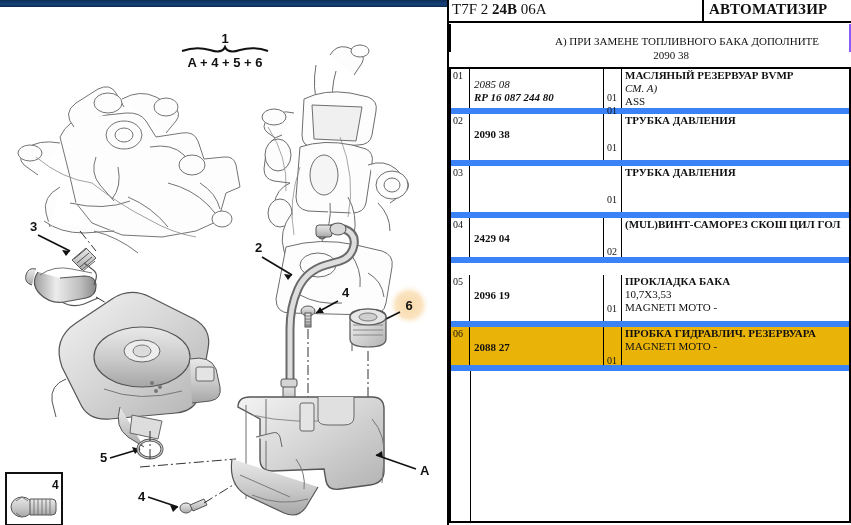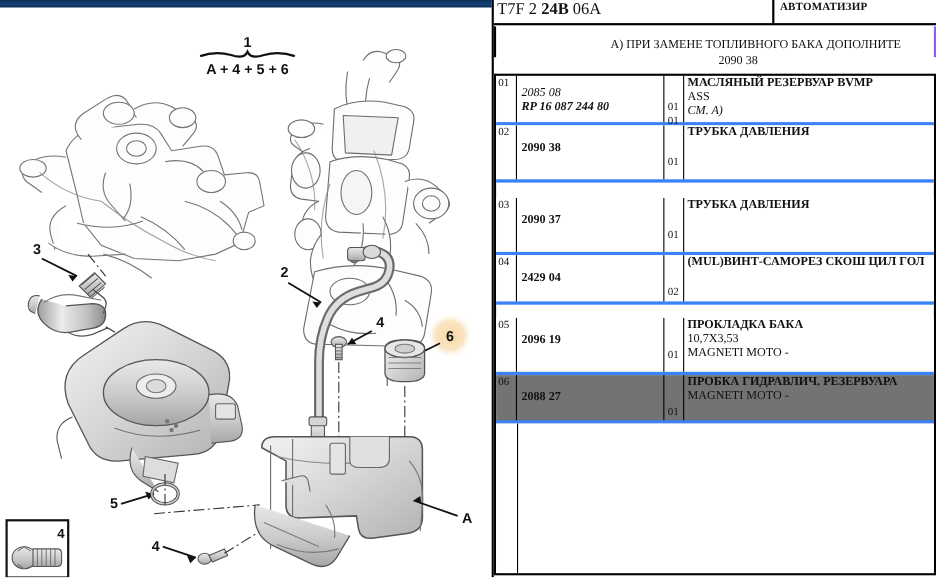--- a/index.html
+++ b/index.html
@@ -63,21 +63,21 @@
   .hdr-left {
     position: absolute;
     left: 3px; top: 1px;
     font-size: 15px;
     color: #111;
   }
   .hdr-left b { font-weight: bold; }
   .hdr-right {
     position: absolute;
     left: 260px; top: 1px;
-    font-size: 10px;
+    font-size: 15px;
     font-weight: bold;
     letter-spacing: 0.2px;
     color: #111;
   }
   .hdr-rule {
     position: absolute;
     left: 0; top: 21px;
     width: 402px; height: 2px;
     background: #000;
   }
@@ -126,25 +126,25 @@
     left: 0; top: 67px;
     width: 402px;
     height: 456px;
     border: 2px solid #000;
     box-sizing: border-box;
     background: #fff;
   }
   .row {
     position: relative;
     width: 100%;
-    border-bottom: 3px solid #3b82f6;
+    border-bottom: 6px solid #3b82f6;
     box-sizing: border-box;
     background: #fff;
   }
-  .row.hl { background: #737373; padding-left: 31px; }
+  .row.hl { background: #eab308; padding-left: 31px; }
 
   .c-num {
     position: absolute;
     left: 0; top: 0;
     width: 19px; height: 100%;
     border-right: 1px solid #000;
     box-sizing: border-box;
     font-size: 10px;
     color: #111;
     padding: 1px 0 0 2px;
@@ -500,45 +500,41 @@
               <div class="ref-line bi right">RP 16 087 244 80</div>
             </div>
             <div class="c-qty">
               <div style="height: 9px;"></div>
               <div class="qty-line">&nbsp;</div>
               <div class="qty-line">01</div>
               <div class="qty-line">01</div>
             </div>
             <div class="c-desc">
               <div class="d-title">МАСЛЯНЫЙ РЕЗЕРВУАР BVMP</div>
+              <div class="d-sub ital">CM. A)</div>
               <div class="d-sub ">ASS</div>
-              <div class="d-sub ital">CM. A)</div>
             </div>
           </div>
           <div class="row" style="height: 52px;">
             <div class="c-num">02</div>
             <div class="c-ref">
               <div style="height: 14px;"></div>
               <div class="ref-line bold">2090 38</div>
             </div>
             <div class="c-qty">
               <div style="height: 14px;"></div>
               <div class="qty-line">&nbsp;</div>
               <div class="qty-line">01</div>
             </div>
             <div class="c-desc">
               <div class="d-title">ТРУБКА ДАВЛЕНИЯ</div>
             </div>
           </div>
-          <div class="row" style="height: 52px; margin-top: 14px;">
+          <div class="row" style="height: 52px;">
             <div class="c-num">03</div>
-            <div class="c-ref">
-              <div style="height: 14px;"></div>
-              <div class="ref-line bold">2090 37</div>
-            </div>
             <div class="c-qty">
               <div style="height: 14px;"></div>
               <div class="qty-line">&nbsp;</div>
               <div class="qty-line">01</div>
             </div>
             <div class="c-desc">
               <div class="d-title">ТРУБКА ДАВЛЕНИЯ</div>
             </div>
           </div>
           <div class="row" style="height: 45px;">

